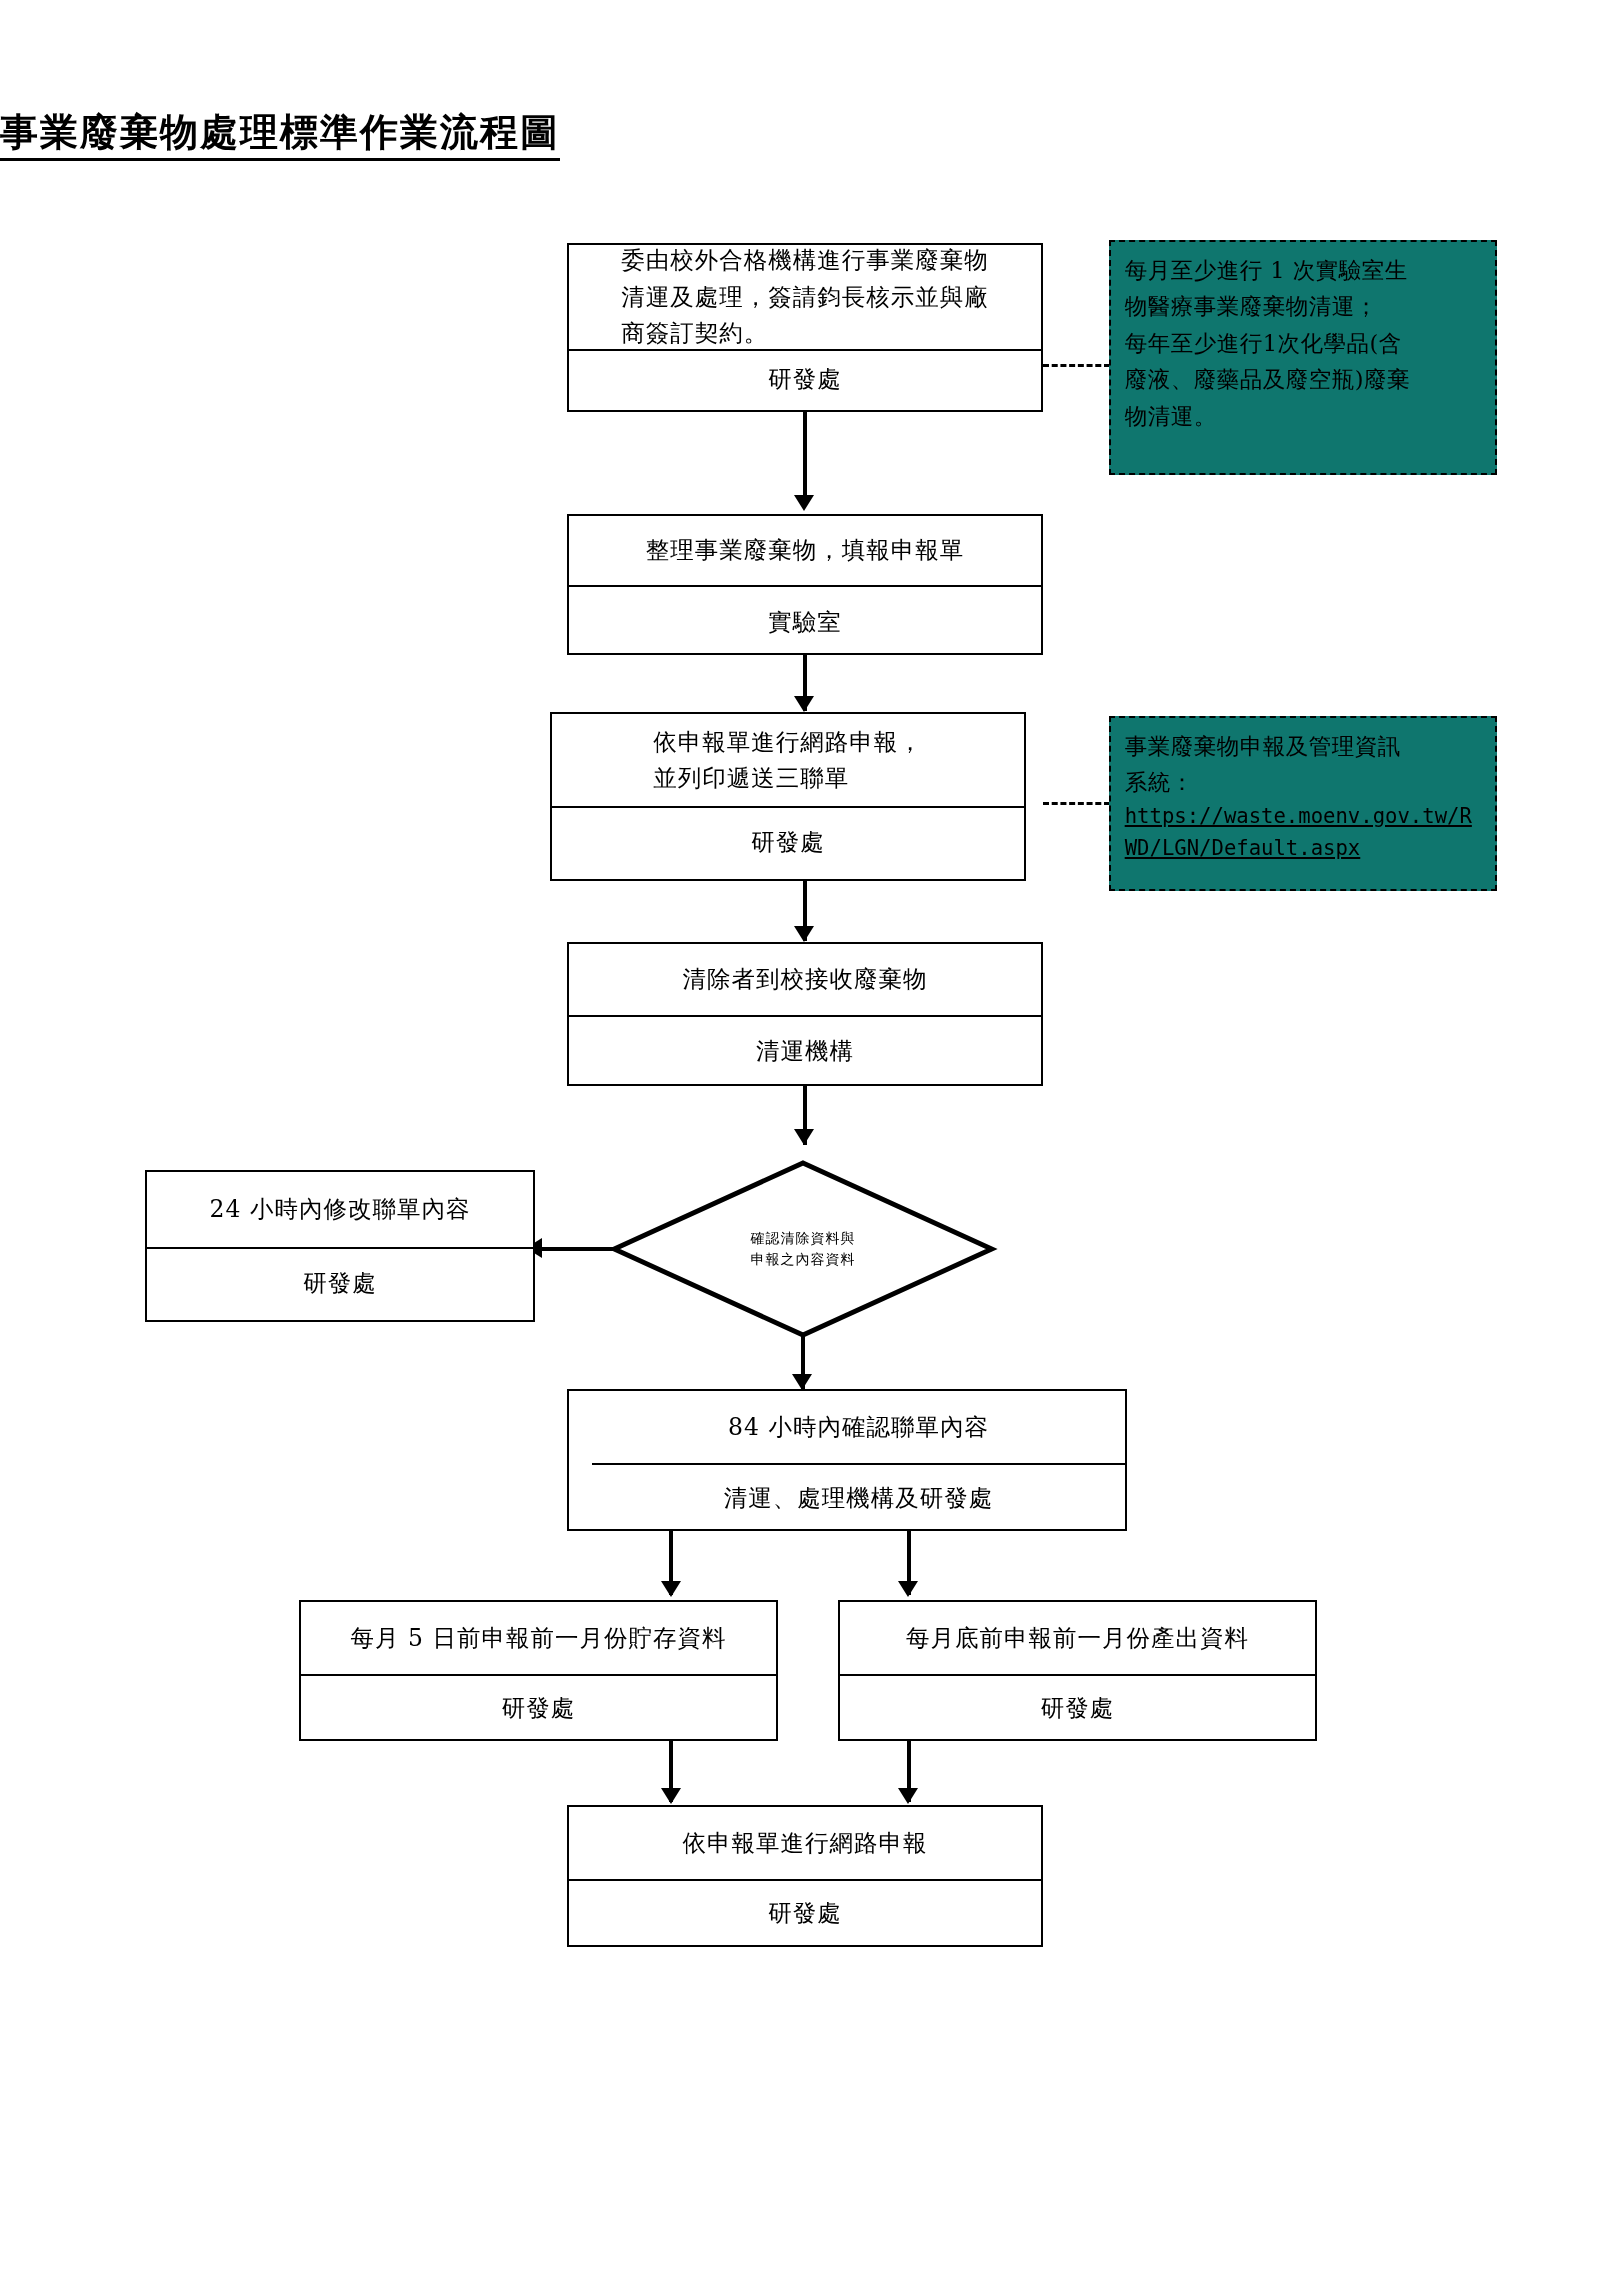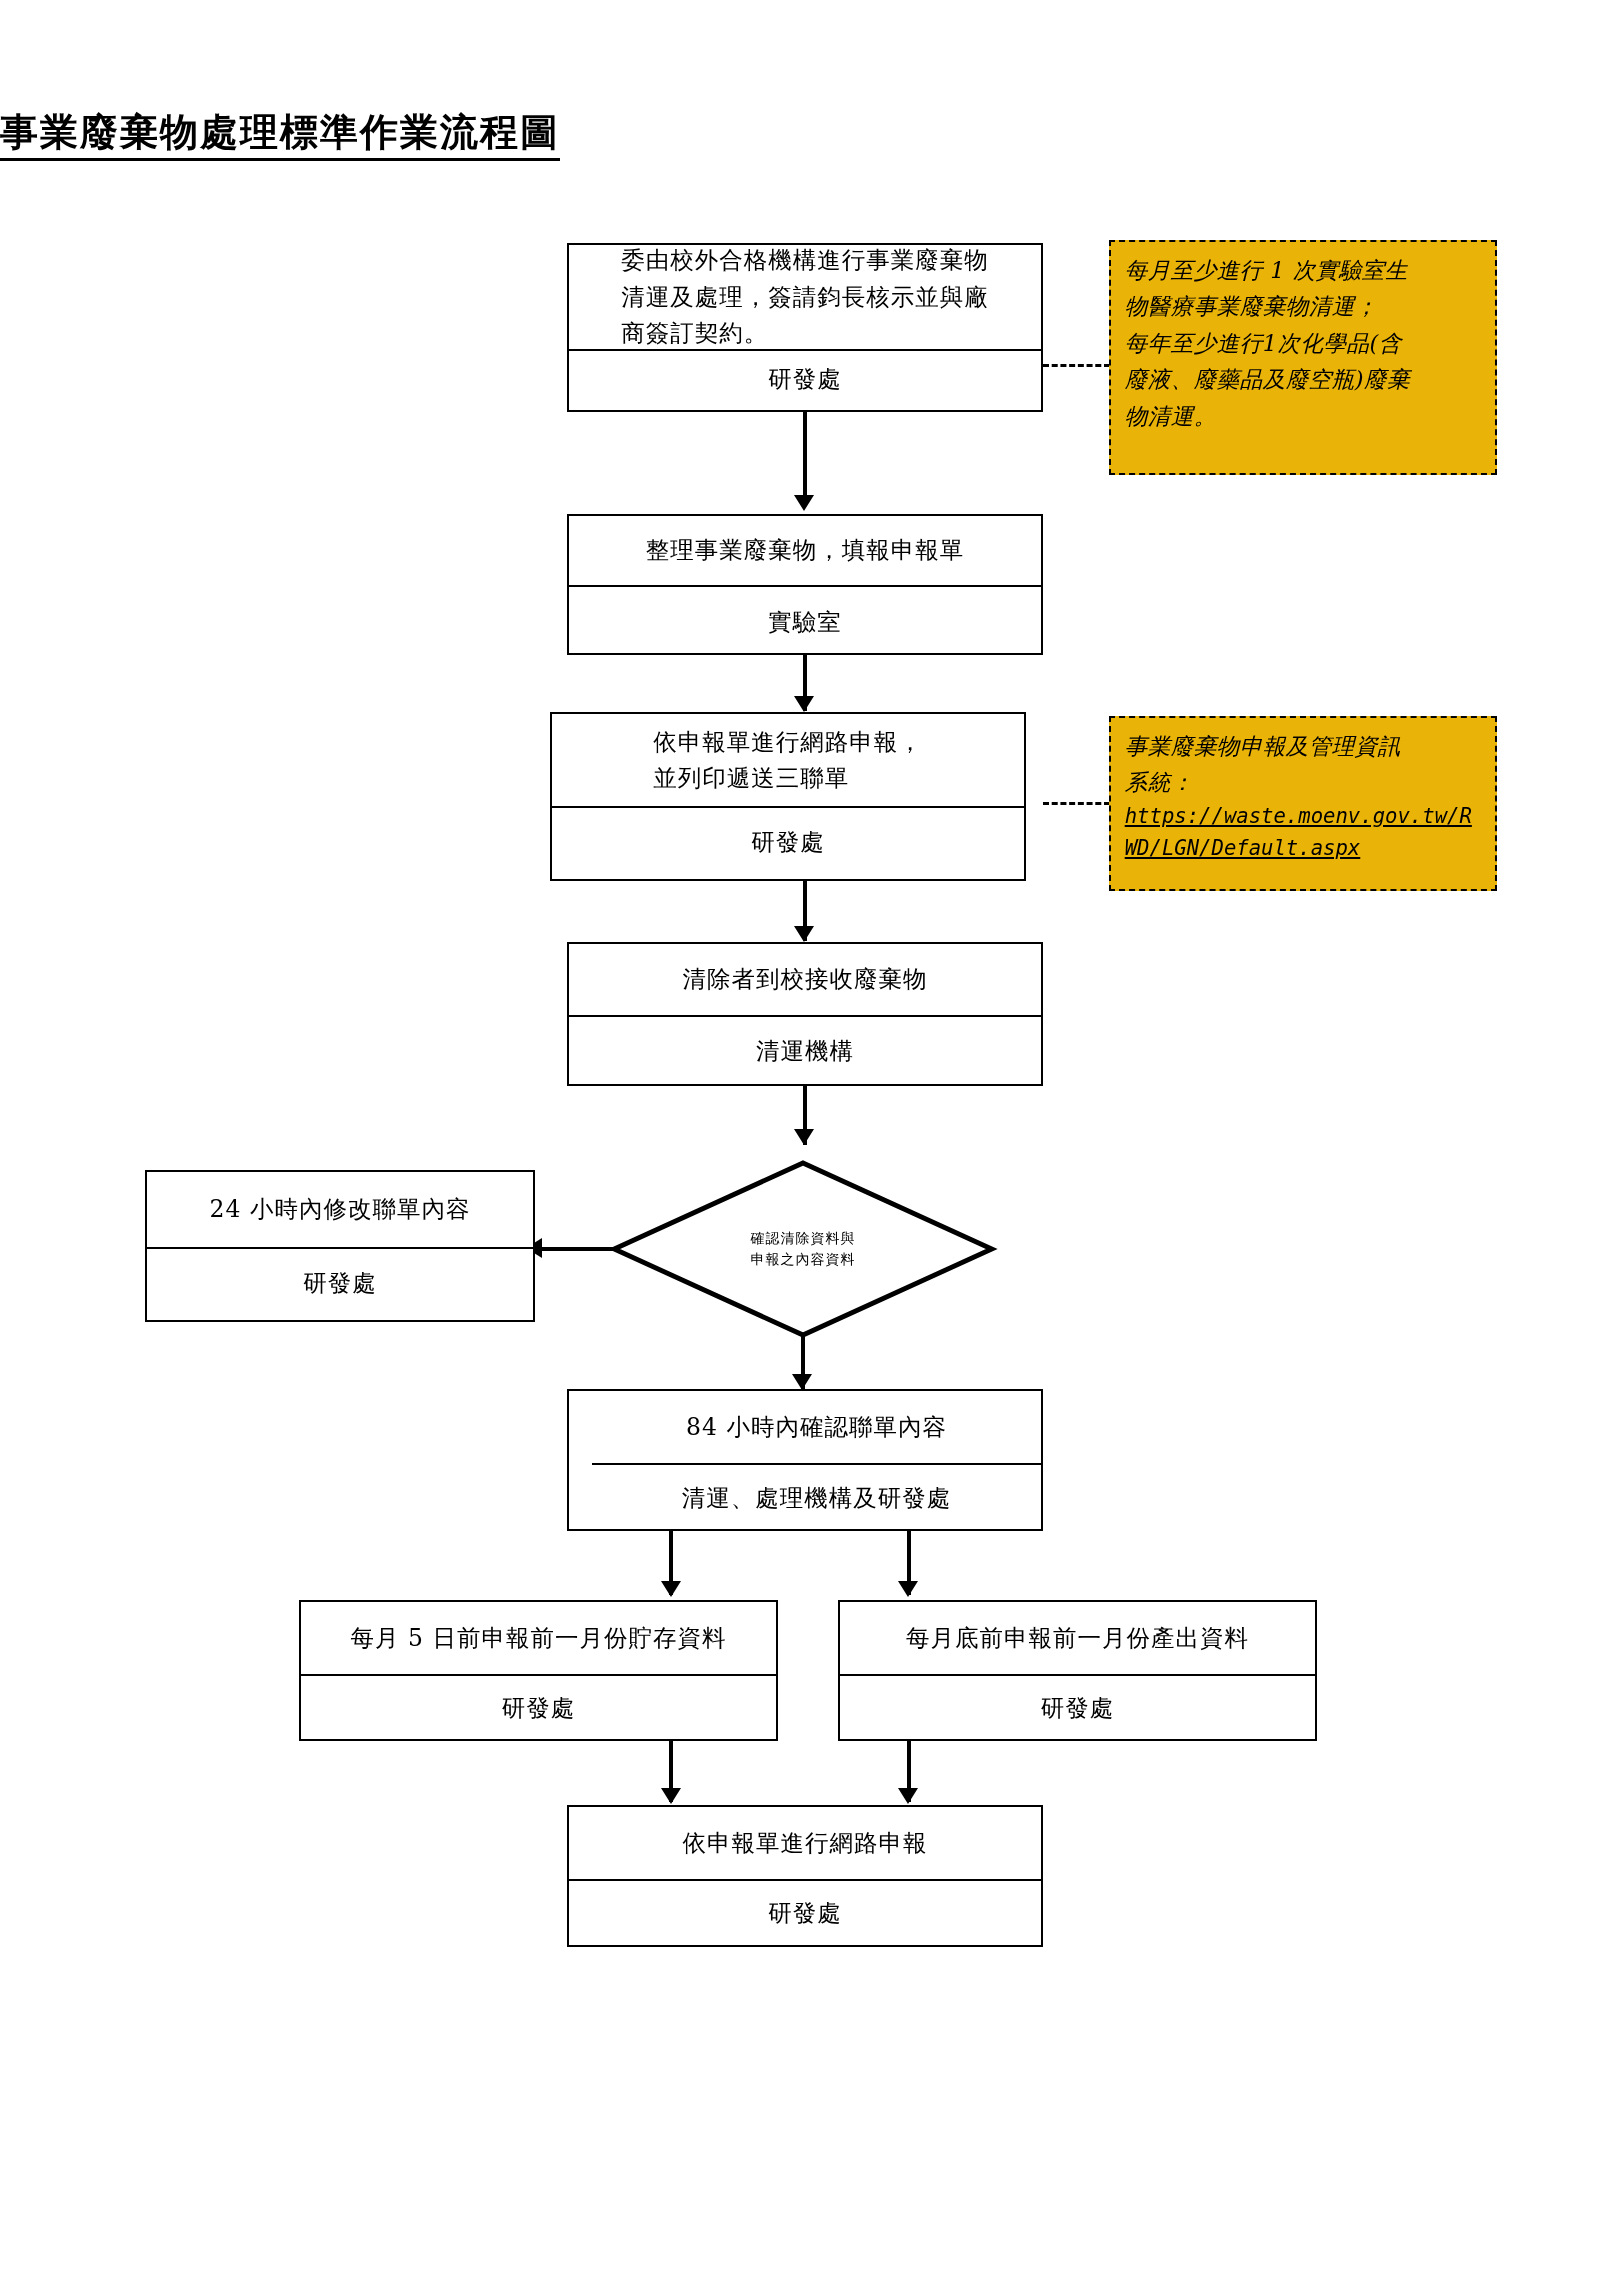--- a/index.html
+++ b/index.html
@@ -92,25 +92,24 @@
     font-size: 14px;
     line-height: 1.5;
     letter-spacing: 1px;
     white-space: pre-line;
   }
 
   
   .note {
     position: absolute;
     border: 2.9px dashed #000;
-    background: #eab308;
+    background: #0f766e;
     box-sizing: border-box;
     padding: 9.8px 13.7px;
     z-index: 3;
-    font-style: italic;
   }
   .note .ntxt {
     font-size: 22.5px;
     line-height: 1.62;
     letter-spacing: 0.5px;
     white-space: pre-line;
   }
   .note .url {
     font-family: "DejaVu Sans Mono", "Liberation Mono", monospace;
     font-size: 20.6px;
@@ -245,21 +244,21 @@
       <span class="txt">24 小時內修改聯單內容</span>
     </div>
     <div class="cell-bottom" style="height:69px;">
       <span class="txt">研發處</span>
     </div>
   </div>
 
   <div class="conn v" style="left:801px; top:1333px; height:57px;"></div>
   <div class="arrowhead down" style="left:792px; top:1374px;"></div>
 
-  <div class="node" style="left:567px; top:1389px; width:476px; height:142px;padding-left:23px;">
+  <div class="node" style="left:567px; top:1389px; width:560px; height:142px;padding-left:23px;">
     <div class="cell-top" style="height:74px;">
       <span class="txt">84 小時內確認聯單內容</span>
     </div>
     <div class="cell-bottom" style="height:66px;">
       <span class="txt">清運、處理機構及研發處</span>
     </div>
   </div>
 
   <div class="conn v" style="left:669px; top:1531px; height:64px;"></div>
   <div class="arrowhead down" style="left:661px; top:1581px;"></div>

